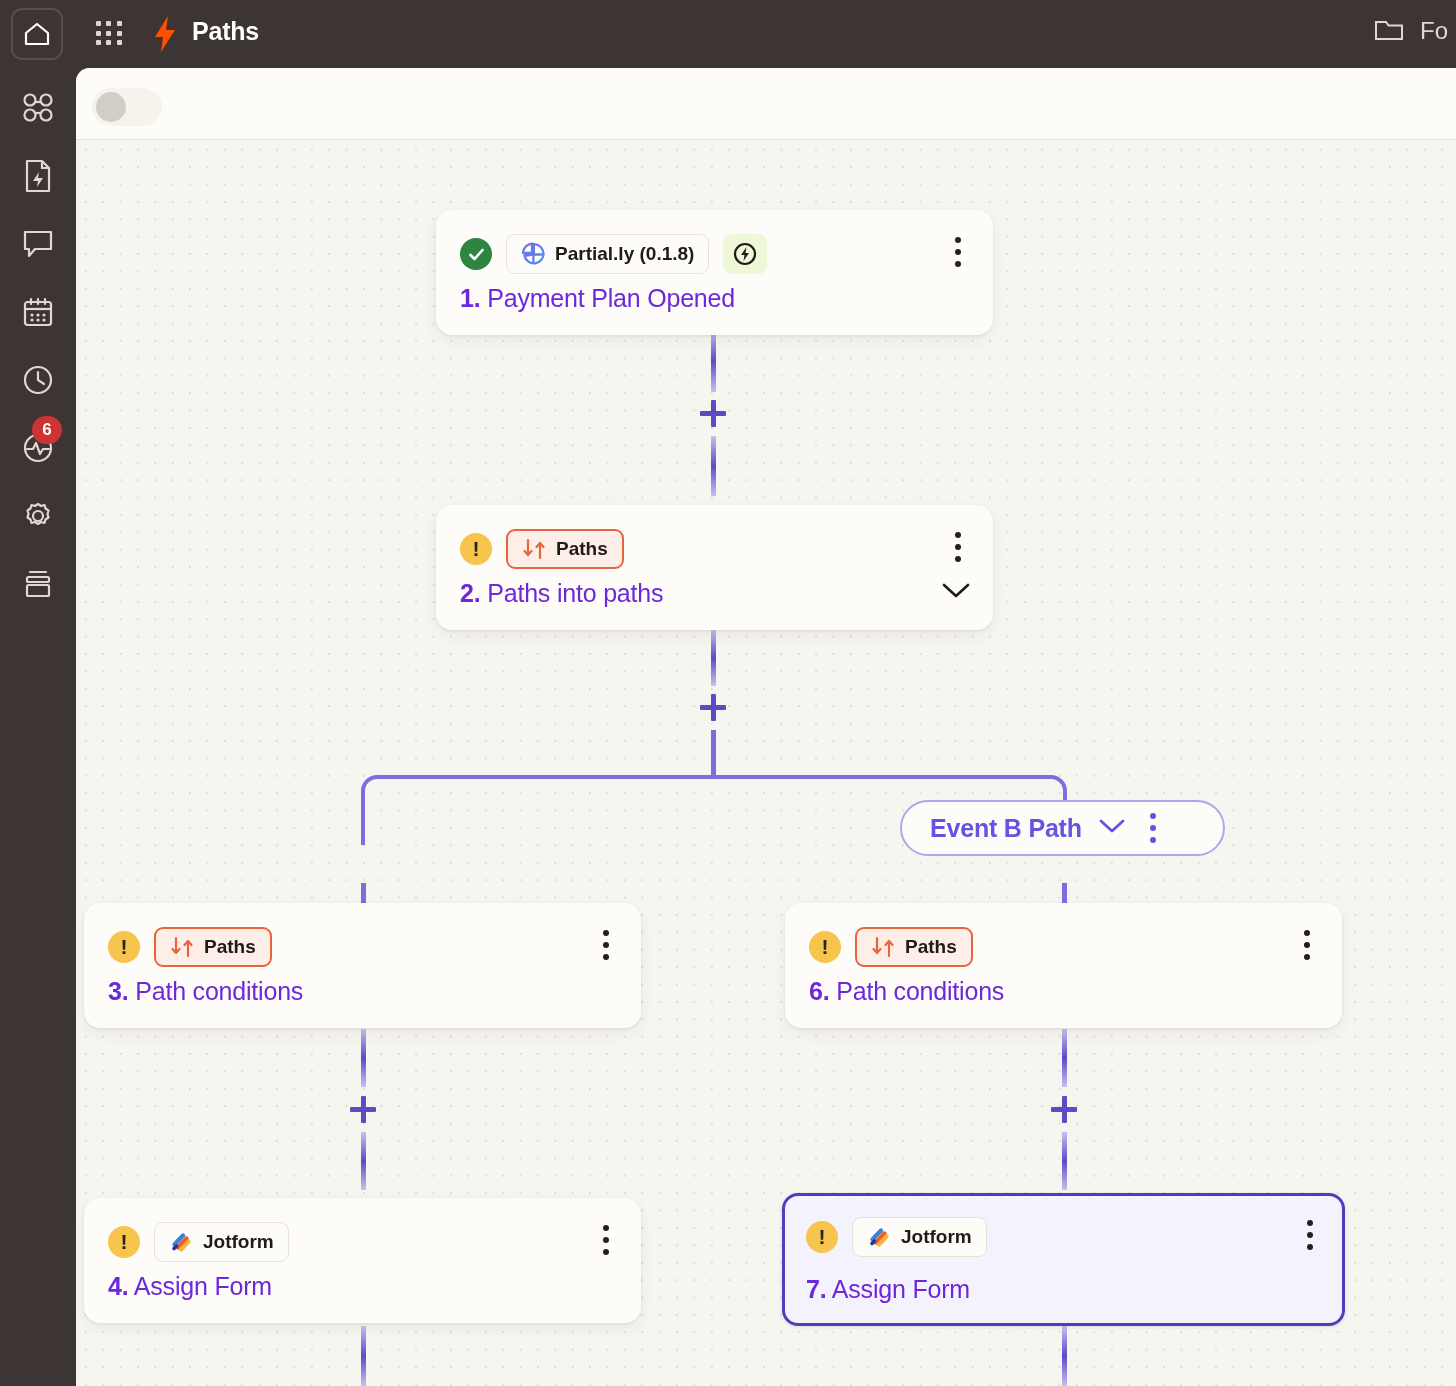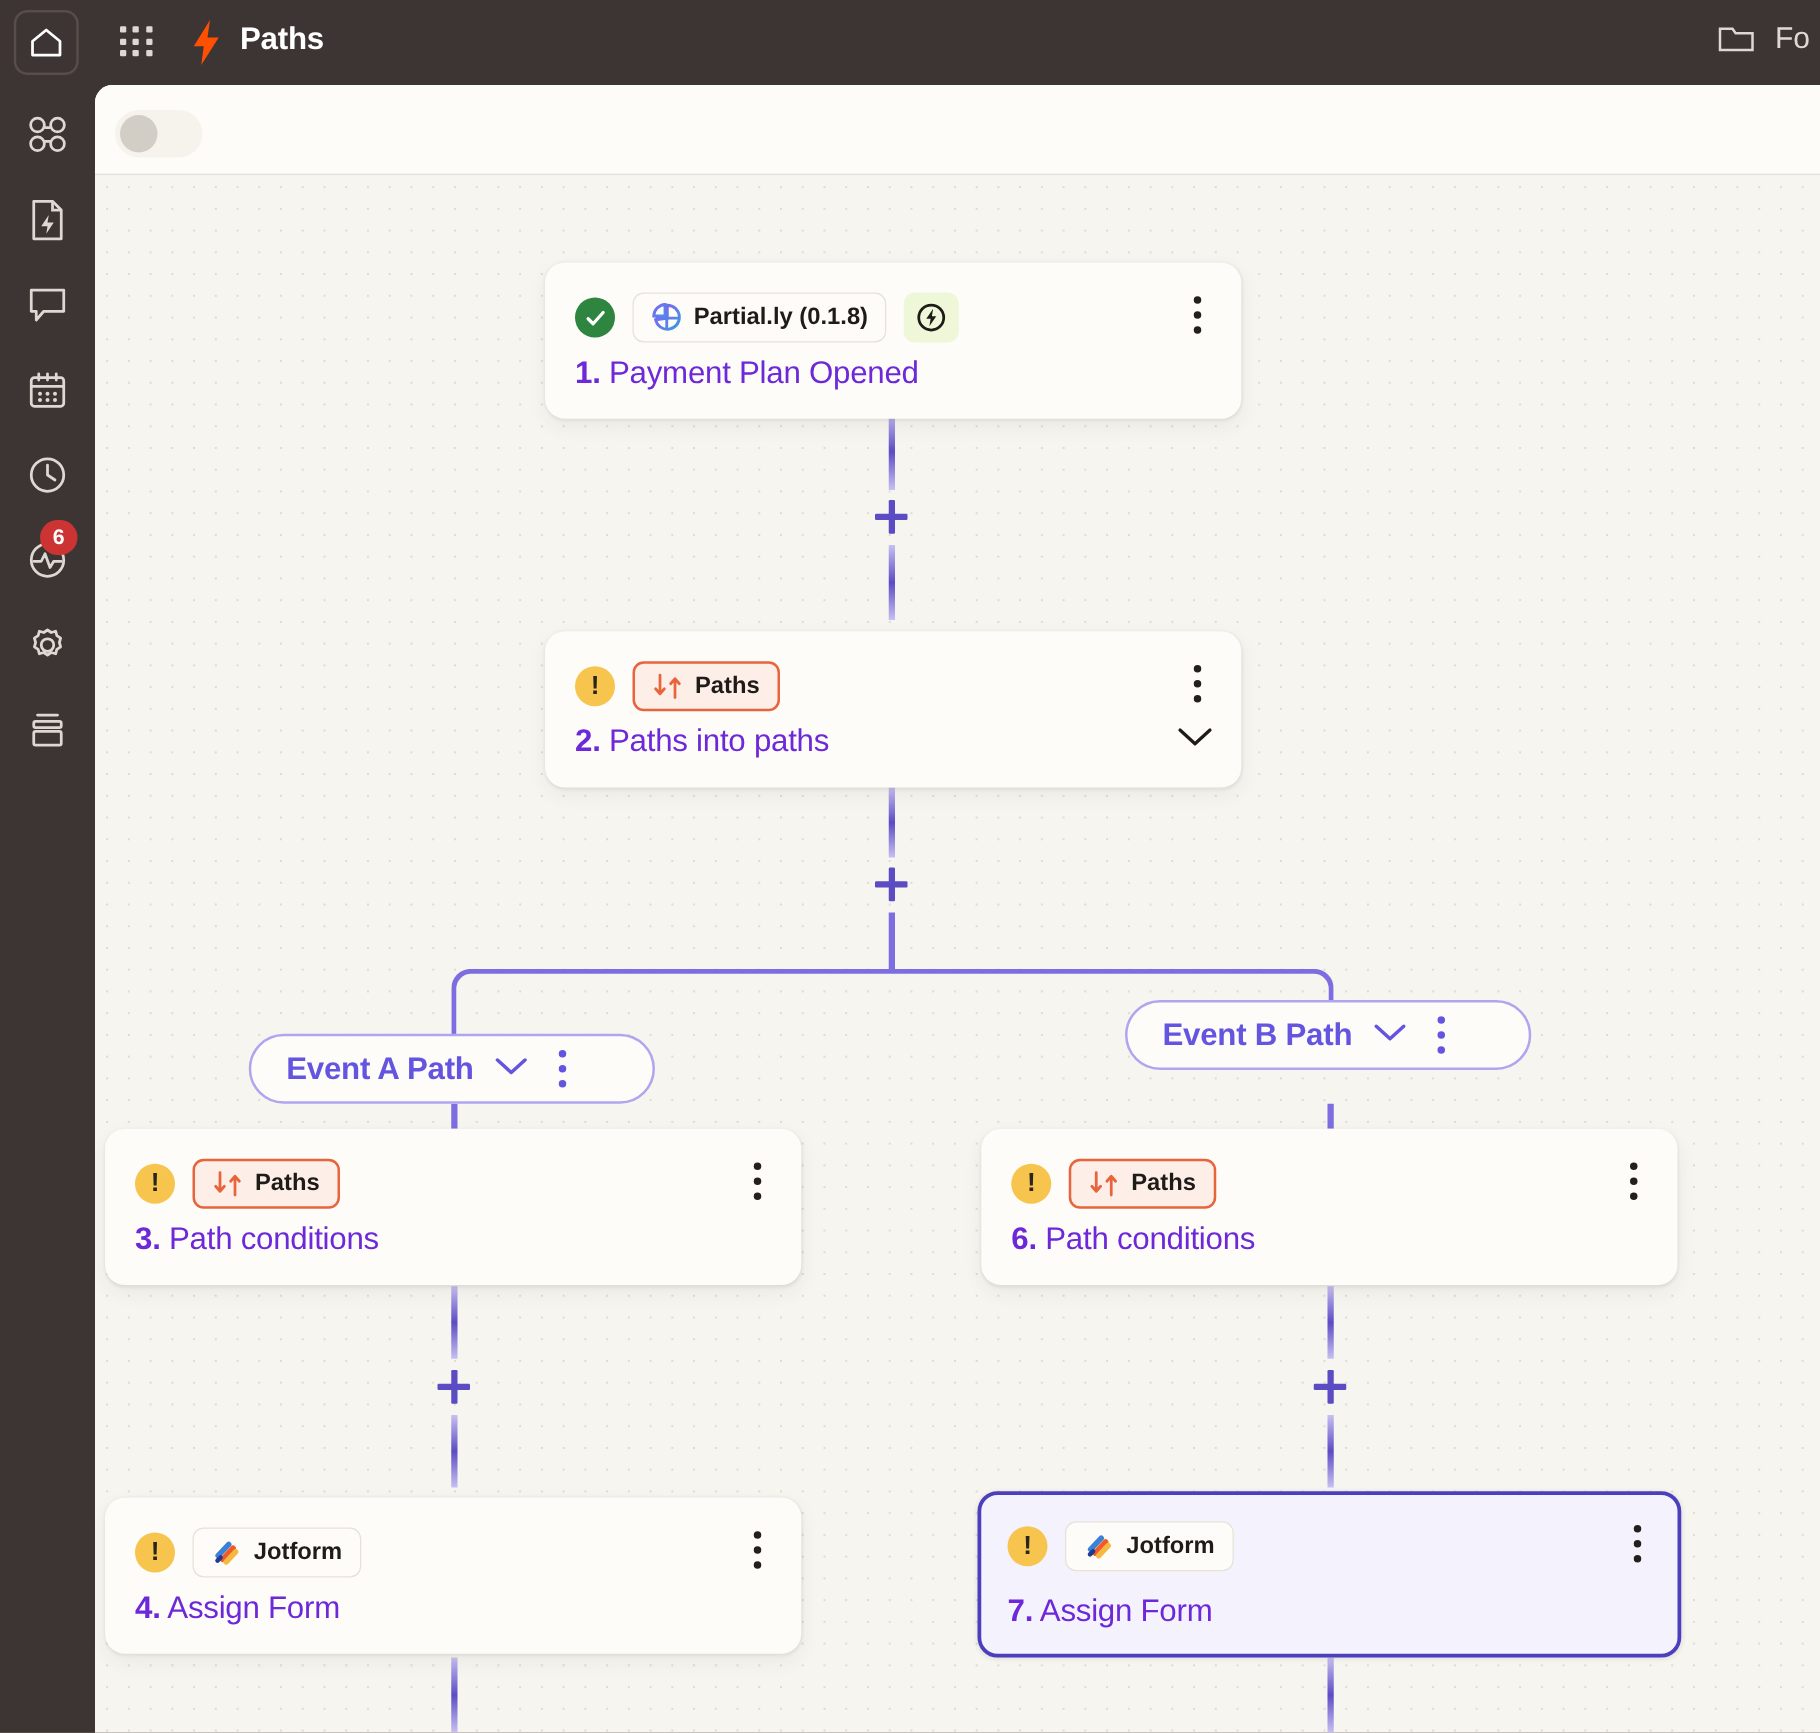--- a/index.html
+++ b/index.html
@@ -55,21 +55,21 @@
     position: absolute;
     left: 192px; top: 17px;
     color: #ffffff;
     font-size: 25px;
     font-weight: bold;
     letter-spacing: -0.2px;
   }
   .folder-area {
     position: absolute;
     right: 0; top: 17px;
-    display: flex; align-items: center;
+    display: flex; 
     gap: 16px;
     padding-right: 0;
   }
   .folder-label {
     color: #ded8d3;
     font-size: 24px;
     white-space: nowrap;
     overflow: hidden;
     width: 36px;
   }
@@ -502,33 +502,20 @@
           <i></i>
           <i></i>
       </div>
       <span class="chev">
         <svg width="30" height="18" viewBox="0 0 30 18">
             <path d="M3 3 L15 14 L27 3" fill="none" stroke="#1f1b18" stroke-width="2.6" stroke-linecap="round" stroke-linejoin="round"></path>
           </svg>
       </span>
     </div>
 
-    <div class="path-pill" style="left:123px; top:687px; width:325px;">
-      <span class="pname">Event A Path</span>
-      <span>
-        <svg width="28" height="16" viewBox="0 0 28 16">
-            <path d="M3 3 L14 13 L25 3" fill="none" stroke="#6355e0" stroke-width="2.8" stroke-linecap="round" stroke-linejoin="round"></path>
-          </svg>
-      </span>
-      <span class="kebab2">
-        <i></i>
-          <i></i>
-          <i></i>
-      </span>
-    </div>
 
     <div class="path-pill" style="left:824px; top:660px; width:325px;">
       <span class="pname">Event B Path</span>
       <span>
         <svg width="28" height="16" viewBox="0 0 28 16">
             <path d="M3 3 L14 13 L25 3" fill="none" stroke="#6355e0" stroke-width="2.8" stroke-linecap="round" stroke-linejoin="round"></path>
           </svg>
       </span>
       <span class="kebab2">
         <i></i>

